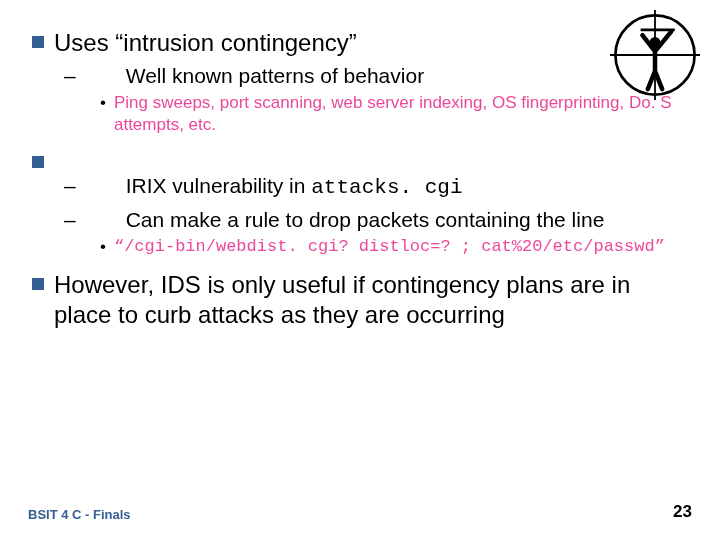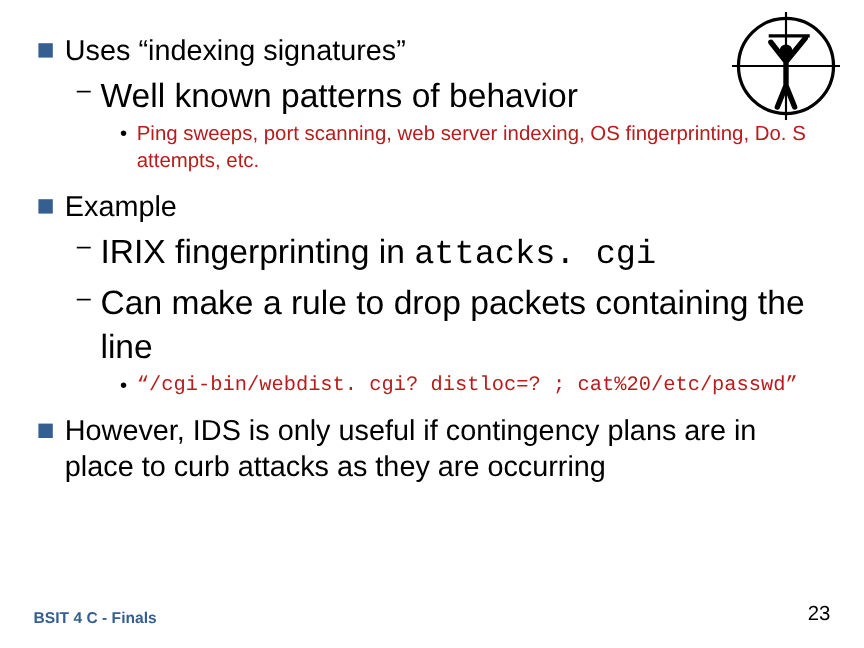--- a/index.html
+++ b/index.html
@@ -57,40 +57,41 @@
     margin-top: 4px;
     margin-bottom: 2px;
   }
   .dash {
     font-size: 21px;
     color: #000;
     margin-right: 8px;
     line-height: 1.3;
   }
   .b2-text {
-    font-size: 28px;
+    font-size: 21px;
     color: #000;
     line-height: 1.3;
+    margin-left: 42px;
   }
   .b3 {
     display: flex;
     align-items: flex-start;
     padding-left: 68px;
     margin-top: 3px;
     margin-bottom: 6px;
   }
   .dot {
     font-size: 17px;
     color: #000;
     margin-right: 8px;
     line-height: 1.3;
   }
   .b3-text {
     font-size: 17px;
-    color: #b91c1c;
+    color: #ec4899;
     line-height: 1.3;
   }
   .mono { font-family: "Courier New", Courier, monospace; }
   .gap { height: 6px; }
   .footer {
     position: absolute;
     bottom: 18px;
     left: 28px;
     right: 28px;
     display: flex;
@@ -98,20 +99,21 @@
     align-items: flex-end;
   }
   .footer-left {
     font-size: 13px;
     font-weight: bold;
     color: #365f91;
   }
   .footer-right {
     font-size: 17px;
     color: #000;
+    font-weight: bold;
   }
 </style>
 </head>
 <body>
 
 <div class="slide">
   <div class="logo">
     <svg viewBox="0 0 100 100">
       <circle cx="50" cy="50" r="44" fill="none" stroke="#000" stroke-width="3"></circle>
       <line x1="50" y1="0" x2="50" y2="100" stroke="#000" stroke-width="2"></line>
@@ -121,40 +123,39 @@
       <path d="M50 40 L50 68 M50 68 L42 88 M50 68 L58 88 M50 46 L36 28 M50 46 L68 24" stroke="#000" stroke-width="5" stroke-linecap="round" fill="none"></path>
       <line x1="34" y1="22" x2="72" y2="22" stroke="#000" stroke-width="3"></line>
     </svg>
   </div>
 
 
   <div class="content">
 
     <div class="b1">
       <div class="sq"></div>
-      <div class="b1-text">Uses “indexing signatures”</div>
+      <div class="b1-text">Uses “intrusion contingency”</div>
     </div>
     <div class="b2">
       <div class="dash">–</div>
       <div class="b2-text">Well known patterns of behavior</div>
     </div>
     <div class="b3">
       <div class="dot">•</div>
       <div class="b3-text">Ping sweeps, port scanning, web server indexing, OS fingerprinting, Do. S attempts, etc.</div>
     </div>
 
     <div class="gap"></div>
 
     <div class="b1">
       <div class="sq"></div>
-      <div class="b1-text">Example</div>
     </div>
     <div class="b2">
       <div class="dash">–</div>
-      <div class="b2-text"><span>IRIX fingerprinting in </span><span class="mono">attacks. cgi</span></div>
+      <div class="b2-text"><span>IRIX vulnerability in </span><span class="mono">attacks. cgi</span></div>
     </div>
     <div class="b2">
       <div class="dash">–</div>
       <div class="b2-text">Can make a rule to drop packets containing the line</div>
     </div>
     <div class="b3">
       <div class="dot">•</div>
       <div class="b3-text mono">“/cgi-bin/webdist. cgi? distloc=? ; cat%20/etc/passwd”</div>
     </div>
 

